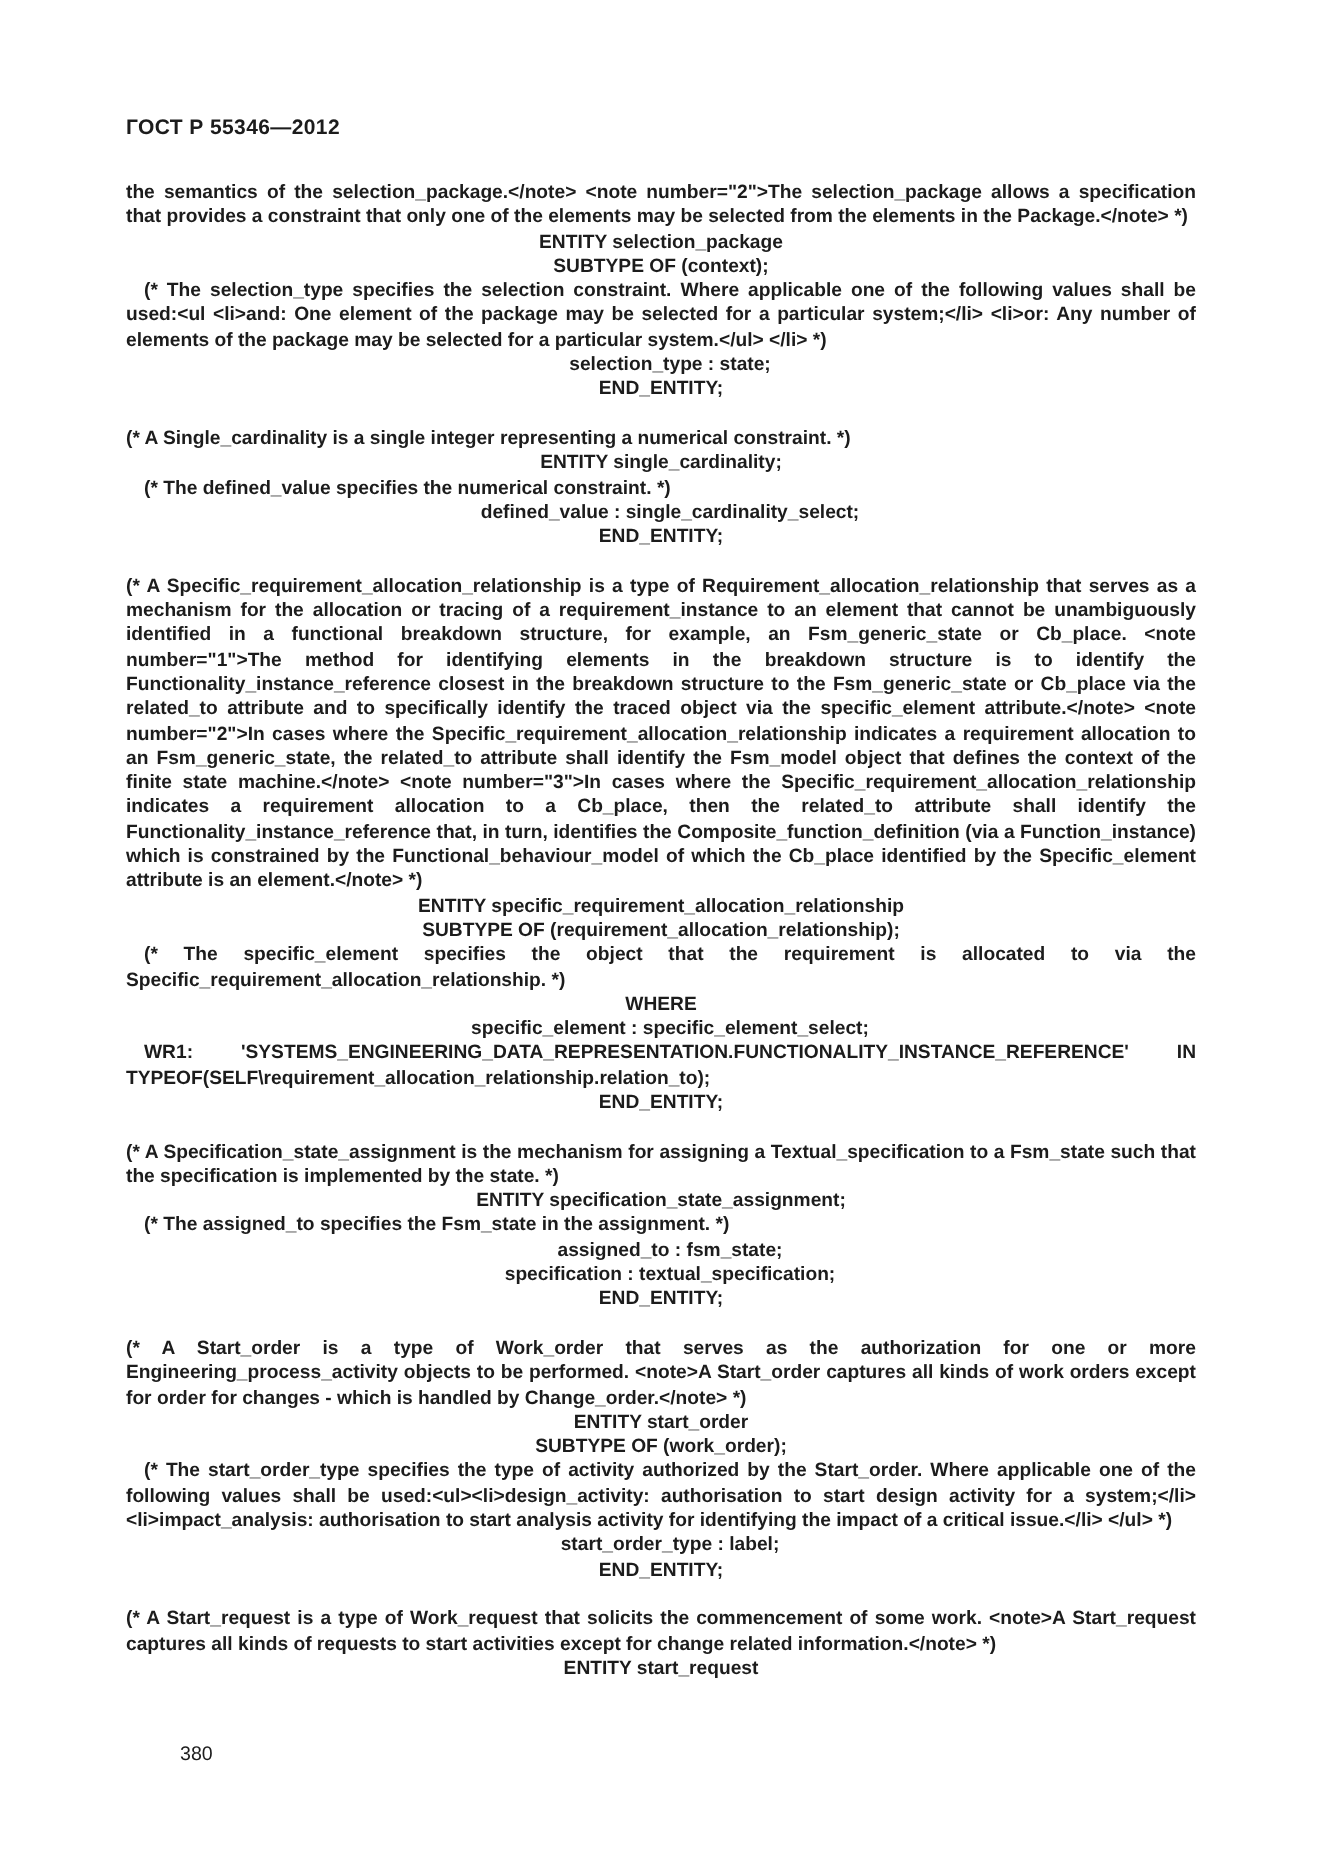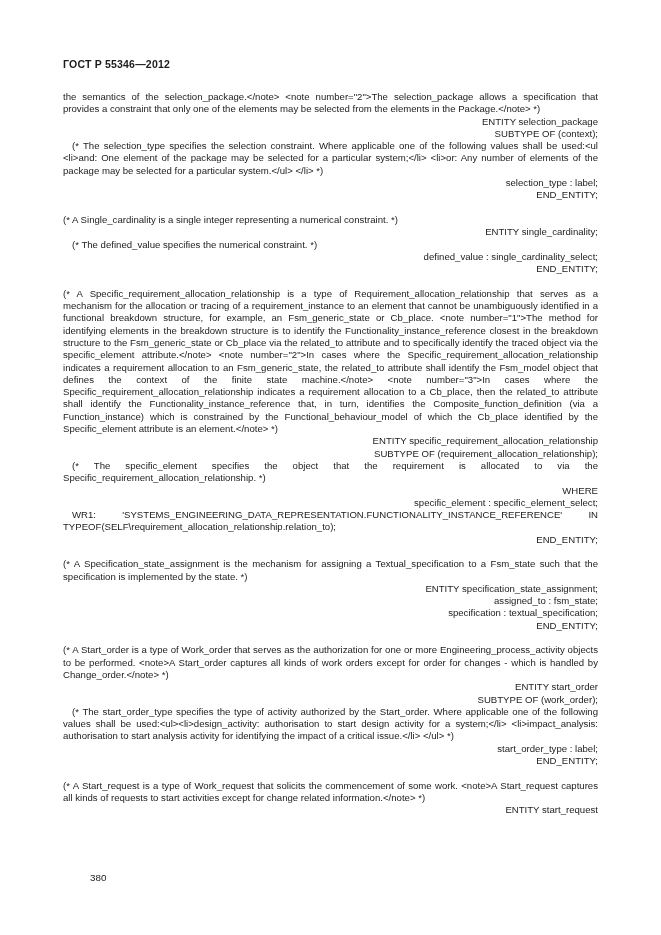--- a/index.html
+++ b/index.html
@@ -27,22 +27,22 @@
     font-weight: bold;
     font-size: 10.5px;
     letter-spacing: 0.2px;
     margin-bottom: 21px;
   }
   .content {
     font-size: 9.6px;
     line-height: 12.3px;
     width: 535px;
   }
-  .block { text-align: justify; }
-  .block.line { text-align: right; }
+  .block { text-align: justify; font-weight: bold; }
+  .block.line { text-align: center; }
   .block.ind { text-indent: 9px; }
   .block.gap { height: 12.3px; }
   .footer {
     position: absolute;
     left: 63px;
     bottom: 52px;
     font-size: 9.8px;
     margin-left: 27px;
   }
 </style>
@@ -50,40 +50,41 @@
 <body>
 
 <div class="page">
   <div class="header">ГОСТ Р 55346—2012</div>
 
   <div class="content" id="content">
       <div class="block para">the semantics of the selection_package.&lt;/note&gt; &lt;note number="2"&gt;The selection_package allows a specification that provides a constraint that only one of the elements may be selected from the elements in the Package.&lt;/note&gt; *)</div>
       <div class="block line">ENTITY selection_package</div>
       <div class="block line">SUBTYPE OF (context);</div>
       <div class="block para ind">(* The selection_type specifies the selection constraint. Where applicable one of the following values shall be used:&lt;ul &lt;li&gt;and: One element of the package may be selected for a particular system;&lt;/li&gt; &lt;li&gt;or: Any number of elements of the package may be selected for a particular system.&lt;/ul&gt; &lt;/li&gt; *)</div>
-      <div class="block line ind">selection_type : label;</div>
+      <div class="block line ind">selection_type : state;</div>
       <div class="block line">END_ENTITY;</div>
       <div class="block gap"></div>
       <div class="block para">(* A Single_cardinality is a single integer representing a numerical constraint. *)</div>
       <div class="block line">ENTITY single_cardinality;</div>
       <div class="block para ind">(* The defined_value specifies the numerical constraint. *)</div>
       <div class="block line ind">defined_value : single_cardinality_select;</div>
       <div class="block line">END_ENTITY;</div>
       <div class="block gap"></div>
       <div class="block para">(* A Specific_requirement_allocation_relationship is a type of Requirement_allocation_relationship that serves as a mechanism for the allocation or tracing of a requirement_instance to an element that cannot be unambiguously identified in a functional breakdown structure, for example, an Fsm_generic_state or Cb_place. &lt;note number="1"&gt;The method for identifying elements in the breakdown structure is to identify the Functionality_instance_reference closest in the breakdown structure to the Fsm_generic_state or Cb_place via the related_to attribute and to specifically identify the traced object via the specific_element attribute.&lt;/note&gt; &lt;note number="2"&gt;In cases where the Specific_requirement_allocation_relationship indicates a requirement allocation to an Fsm_generic_state, the related_to attribute shall identify the Fsm_model object that defines the context of the finite state machine.&lt;/note&gt; &lt;note number="3"&gt;In cases where the Specific_requirement_allocation_relationship indicates a requirement allocation to a Cb_place, then the related_to attribute shall identify the Functionality_instance_reference that, in turn, identifies the Composite_function_definition (via a Function_instance) which is constrained by the Functional_behaviour_model of which the Cb_place identified by the Specific_element attribute is an element.&lt;/note&gt; *)</div>
       <div class="block line">ENTITY specific_requirement_allocation_relationship</div>
       <div class="block line">SUBTYPE OF (requirement_allocation_relationship);</div>
       <div class="block para ind">(* The specific_element specifies the object that the requirement is allocated to via the Specific_requirement_allocation_relationship. *)</div>
       <div class="block line">WHERE</div>
       <div class="block line ind">specific_element : specific_element_select;</div>
       <div class="block para ind">WR1: 'SYSTEMS_ENGINEERING_DATA_REPRESENTATION.FUNCTIONALITY_INSTANCE_REFERENCE' IN TYPEOF(SELF\requirement_allocation_relationship.relation_to);</div>
       <div class="block line">END_ENTITY;</div>
       <div class="block gap"></div>
       <div class="block para">(* A Specification_state_assignment is the mechanism for assigning a Textual_specification to a Fsm_state such that the specification is implemented by the state. *)</div>
       <div class="block line">ENTITY specification_state_assignment;</div>
+      <div class="block para ind">(* The assigned_to specifies the Fsm_state in the assignment. *)</div>
       <div class="block line ind">assigned_to : fsm_state;</div>
       <div class="block line ind">specification : textual_specification;</div>
       <div class="block line">END_ENTITY;</div>
       <div class="block gap"></div>
       <div class="block para">(* A Start_order is a type of Work_order that serves as the authorization for one or more Engineering_process_activity objects to be performed. &lt;note&gt;A Start_order captures all kinds of work orders except for order for changes - which is handled by Change_order.&lt;/note&gt; *)</div>
       <div class="block line">ENTITY start_order</div>
       <div class="block line">SUBTYPE OF (work_order);</div>
       <div class="block para ind">(* The start_order_type specifies the type of activity authorized by the Start_order. Where applicable one of the following values shall be used:&lt;ul&gt;&lt;li&gt;design_activity: authorisation to start design activity for a system;&lt;/li&gt; &lt;li&gt;impact_analysis: authorisation to start analysis activity for identifying the impact of a critical issue.&lt;/li&gt; &lt;/ul&gt; *)</div>
       <div class="block line ind">start_order_type : label;</div>
       <div class="block line">END_ENTITY;</div>

